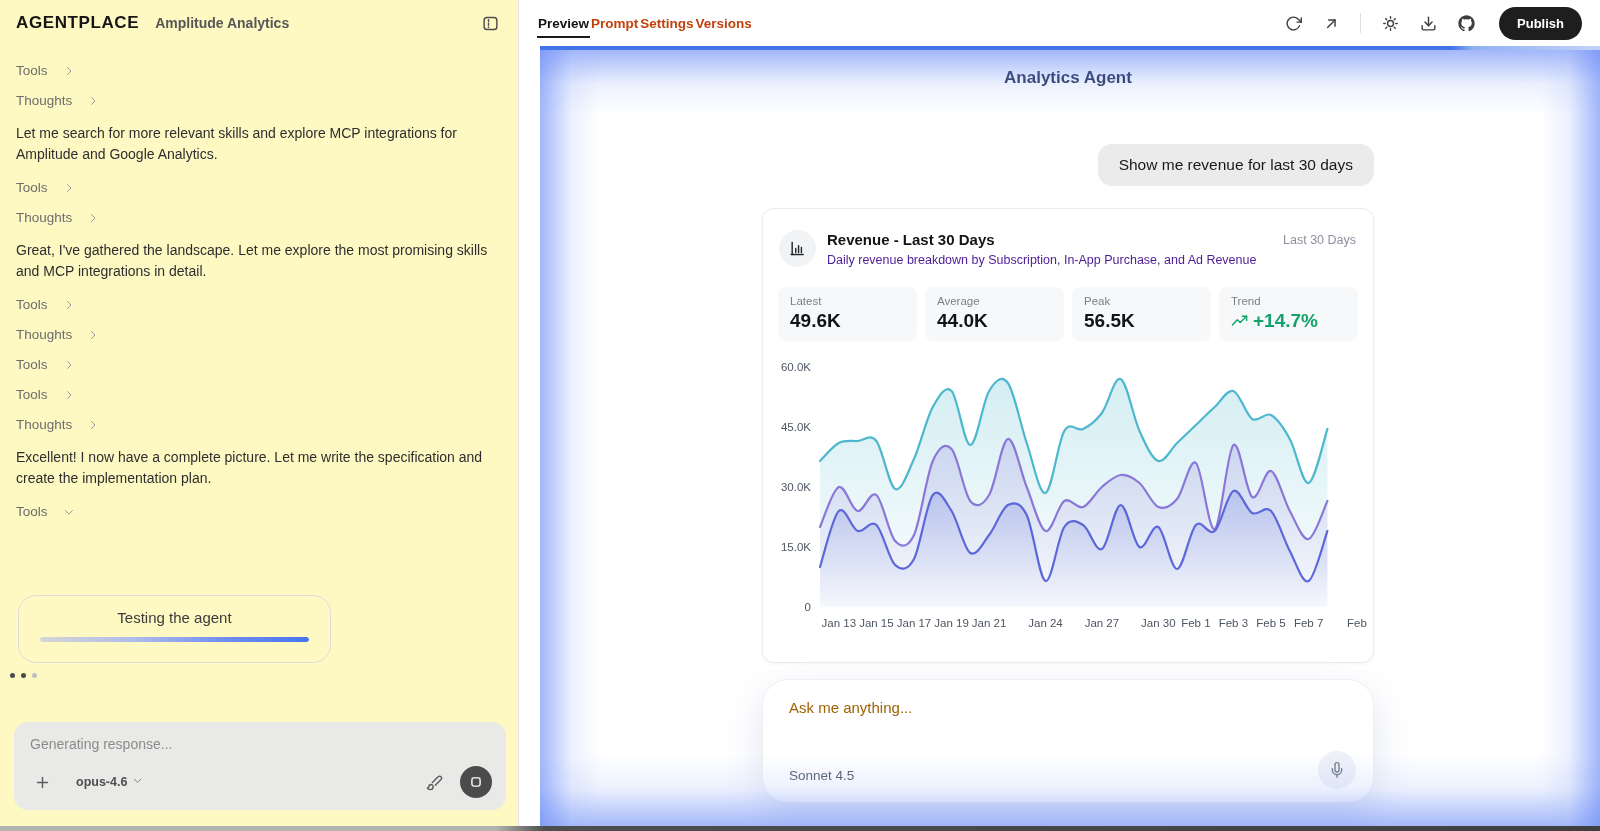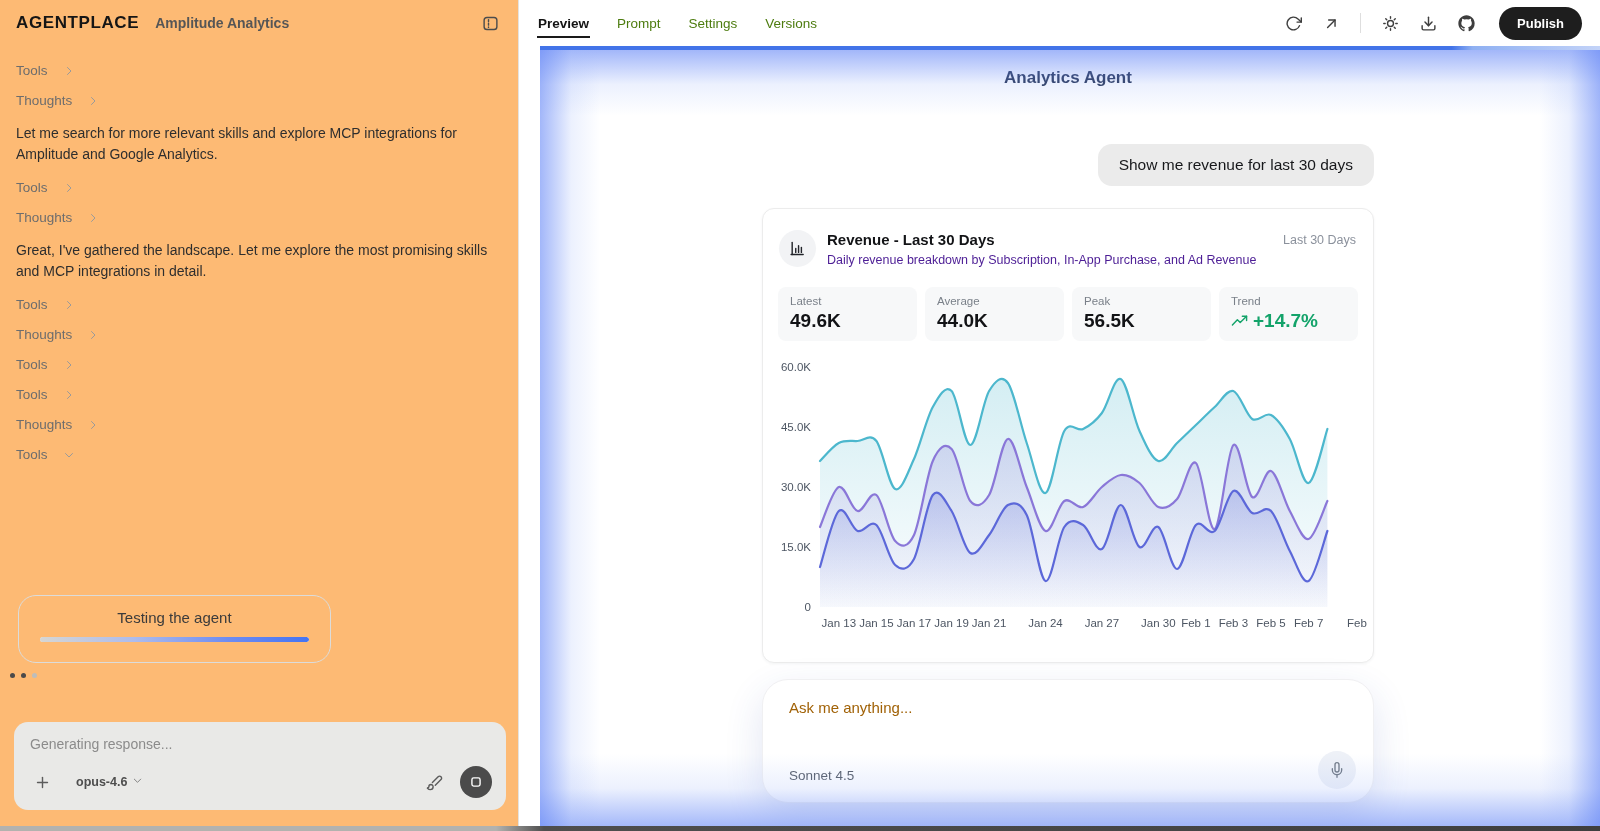--- a/index.html
+++ b/index.html
@@ -1,21 +1,21 @@
 <!DOCTYPE html>
 <html><head>
 <meta charset="utf-8">
 <style>
   * { margin:0; padding:0; box-sizing:border-box; }
   html,body { width:1600px; height:831px; overflow:hidden; background:#fff;
     font-family:"Liberation Sans", sans-serif; }
   .app { position:relative; width:1600px; height:826px; display:flex; }
 
   
-  .sidebar { position:relative; width:519px; height:826px; background:#fdba74;
+  .sidebar { position:relative; width:519px; height:826px; background:#fef9c3;
     border-right:1px solid #e3e3e1; overflow:hidden; }
   .sb-header { display:flex; align-items:center; height:46px; padding:0 16px; }
   .logo { font-size:17px; font-weight:800; letter-spacing:.6px; color:#151515; }
   .project { font-size:14px; color:#565656; margin-left:16px; font-weight:600; }
   .sb-header .icon-btn { margin-left:auto; }
   .icon-btn { display:inline-flex; align-items:center; justify-content:center;
     width:24px; height:24px; color:#4c4c4c; cursor:pointer; }
   .icon-btn svg { width:17px; height:17px; }
 
   .timeline { padding:2px 28px 0 16px; }
@@ -47,23 +47,23 @@
   .model-select svg { width:11px; height:11px; color:#7b7b7b; }
   .spacer { flex:1; }
   .stop-btn { width:32px; height:32px; border-radius:50%; background:#4b4b4b;
     display:flex; align-items:center; justify-content:center; margin-left:14px; cursor:pointer; }
   .stop-btn svg { width:14px; height:14px; color:#fff; }
 
   
   .main { position:relative; flex:1; height:826px; background:#fff; }
   .nav { position:relative; height:46px; background:#fff; display:flex; align-items:center;
     padding:0 18px; }
-  .tabs { display:flex; gap:26px; margin-left:0; }
-  .tab { position:relative; font-size:13.5px; color:#4d7c0f; padding:14px 1px 13px;
-    cursor:pointer; background:none; border:none; font-family:inherit; }
+  .tabs { display:flex; margin-left:0; }
+  .tab { position:relative; font-size:13.5px; color:#c2410c; padding:14px 1px 13px;
+    cursor:pointer; background:none; border:none; font-family:inherit;font-weight:bold; }
   .tab.active { color:#141414; font-weight:700; }
   .tab.active::after { content:""; position:absolute; left:0; right:0; bottom:6px;
     height:2px; background:#1a1a1a; }
   .nav-actions { margin-left:auto; display:flex; align-items:center; gap:8px; }
   .nav-actions .icon-btn { width:30px; height:30px; color:#3e3e3e; }
   .nav-actions .icon-btn svg { width:17px; height:17px; }
   .nav-divider { width:1px; height:20px; background:#dedede; margin:0 6px; }
   .publish-btn { margin-left:10px; background:#1e1e1e; color:#fff; font-size:13px;
     font-weight:600; border:none; border-radius:18px; padding:9px 18px; cursor:pointer;
     font-family:inherit; }
@@ -210,20 +210,21 @@
           </span>
         </div>
         <div class="tl-group">
           <span>Thoughts</span>
           <span style="display: inline-flex;">
             <svg fill="none" stroke="currentColor" stroke-width="2" stroke-linecap="round" stroke-linejoin="round" viewBox="0 0 24 24">
               <polyline points="9 5 16 12 9 19"></polyline>
             </svg>
           </span>
         </div>
+        <p class="tl-text">Excellent! I now have a complete picture. Let me write the specification and create the implementation plan.</p>
         <div class="tl-group">
           <span>Tools</span>
           <span style="display: inline-flex;">
             <svg fill="none" stroke="currentColor" stroke-width="2" stroke-linecap="round" stroke-linejoin="round" viewBox="0 0 24 24">
               <polyline points="5 9 12 16 19 9"></polyline>
             </svg>
           </span>
         </div>
       </div>
 

